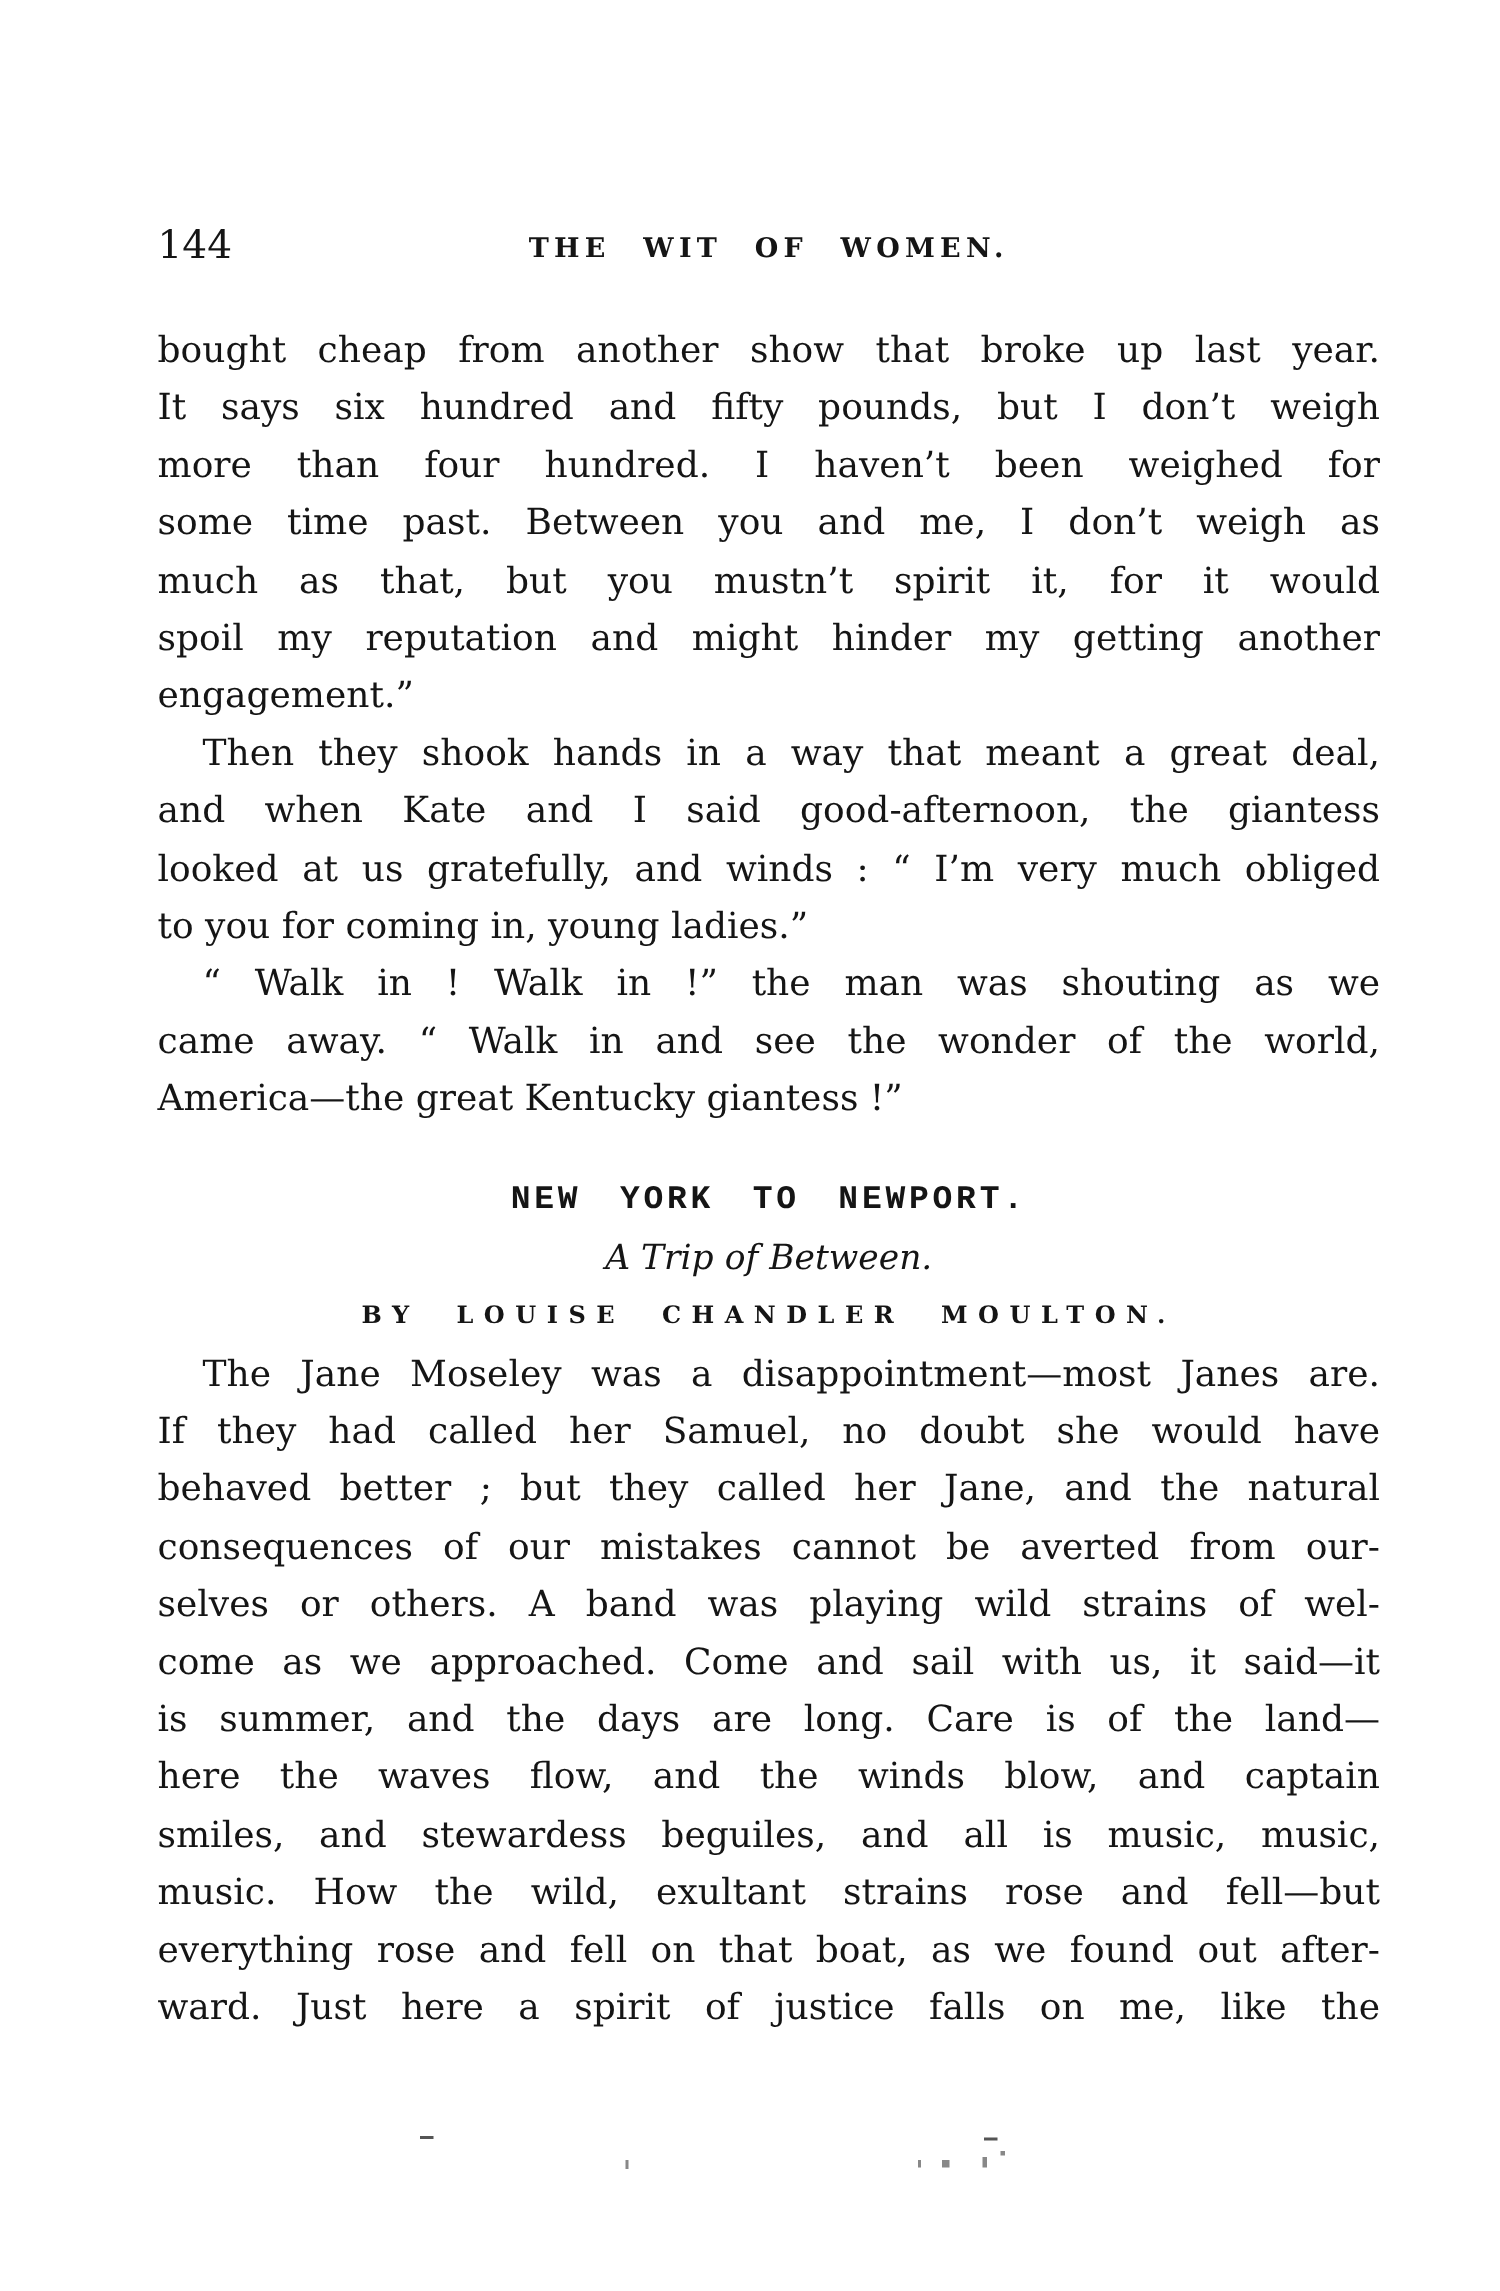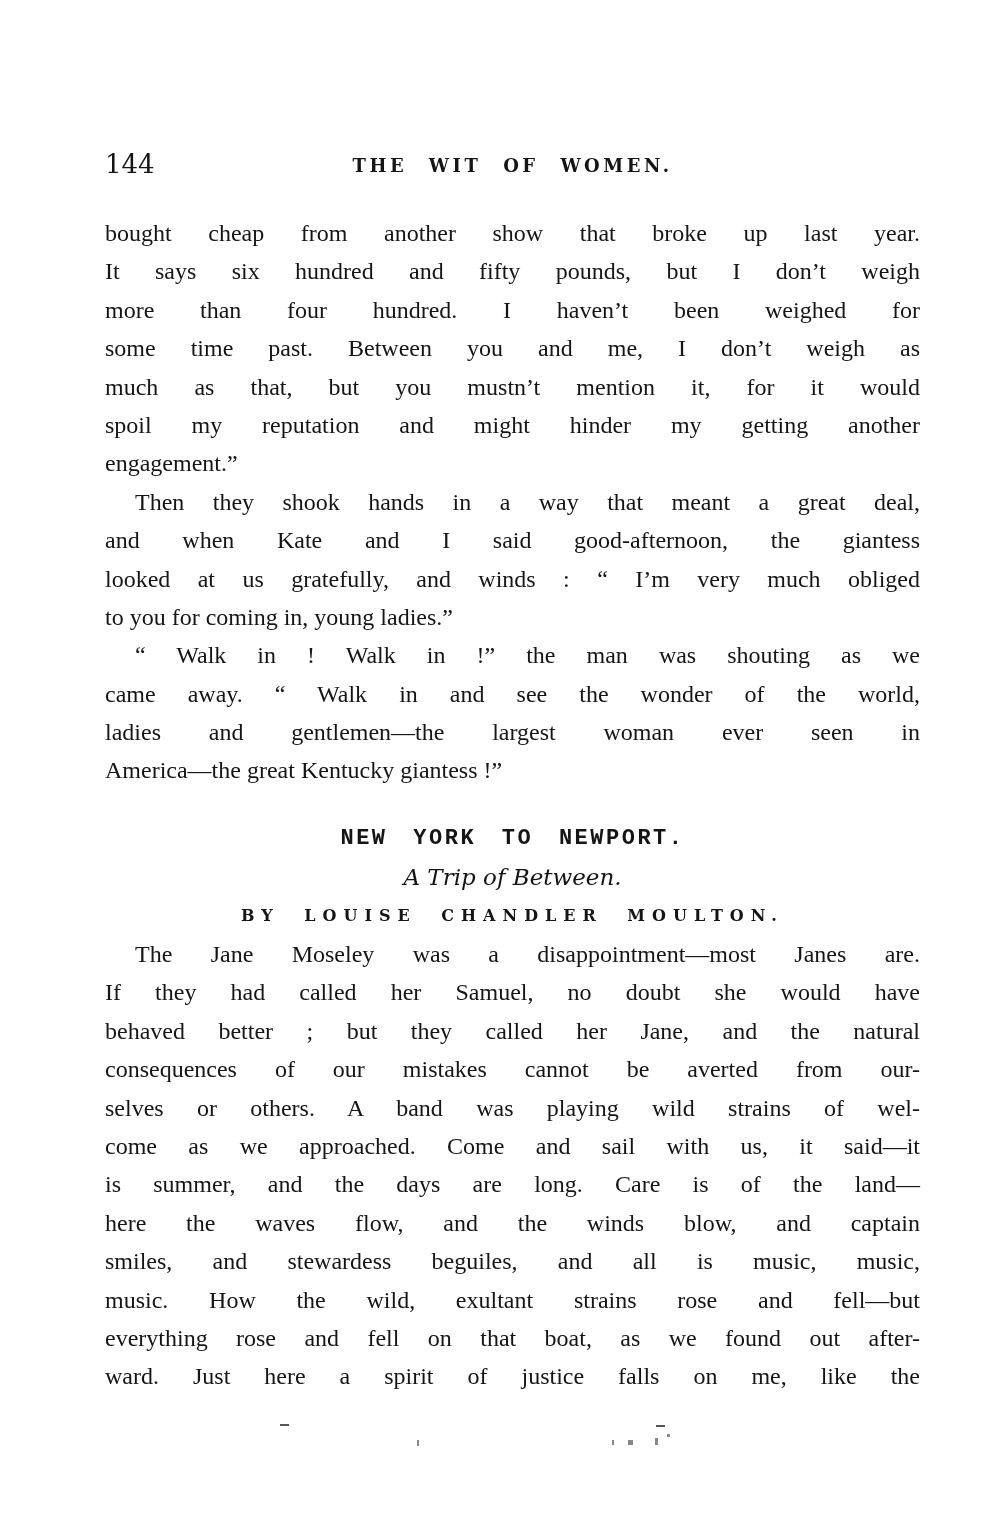--- a/index.html
+++ b/index.html
@@ -44,21 +44,20 @@
     left: 105px;
     width: 815px;
     font-size: 24px;
   }
   .line {
     height: 38.4px;
     line-height: 38.4px;
     text-align: justify;
     text-align-last: justify;
     text-justify: inter-word;
-    font-family: Liberation Serif, serif;
   }
   .line.flush-left { text-align-last: left; }
   .line.indent { text-indent: 30px; }
   
   .section-heading { margin-top: 30px; }
   .section-title {
     height: 38.4px;
     line-height: 38.4px;
     text-align: center;
     font-size: 22px;
@@ -97,36 +96,35 @@
     <div class="running-title">THE WIT OF WOMEN.</div>
   </div>
 
   <div class="text-block">
 
     <div class="paragraph">
       <div class="line">bought cheap from another show that broke up last year.</div>
       <div class="line">It says six hundred and fifty pounds, but I don’t weigh</div>
       <div class="line">more than four hundred. I haven’t been weighed for</div>
       <div class="line">some time past. Between you and me, I don’t weigh as</div>
-      <div class="line">much as that, but you mustn’t mention it, for it would</div>
+      <div class="line">much as that, but you mustn’t spirit it, for it would</div>
       <div class="line">spoil my reputation and might hinder my getting another</div>
       <div class="line flush-left">engagement.”</div>
     </div>
 
     <div class="paragraph">
       <div class="line indent">Then they shook hands in a way that meant a great deal,</div>
       <div class="line">and when Kate and I said good-afternoon, the giantess</div>
       <div class="line">looked at us gratefully, and winds : “ I’m very much obliged</div>
       <div class="line flush-left">to you for coming in, young ladies.”</div>
     </div>
 
     <div class="paragraph">
       <div class="line indent">“ Walk in ! Walk in !” the man was shouting as we</div>
       <div class="line">came away. “ Walk in and see the wonder of the world,</div>
-      <div class="line">ladies and gentlemen—the largest woman ever seen in</div>
       <div class="line flush-left">America—the great Kentucky giantess !”</div>
     </div>
 
     <div class="section-heading">
       <div class="section-title">NEW YORK TO NEWPORT.</div>
       <div class="section-subtitle">A Trip of Between.</div>
       <div class="section-byline">BY LOUISE CHANDLER MOULTON.</div>
     </div>
 
     <div class="paragraph">

